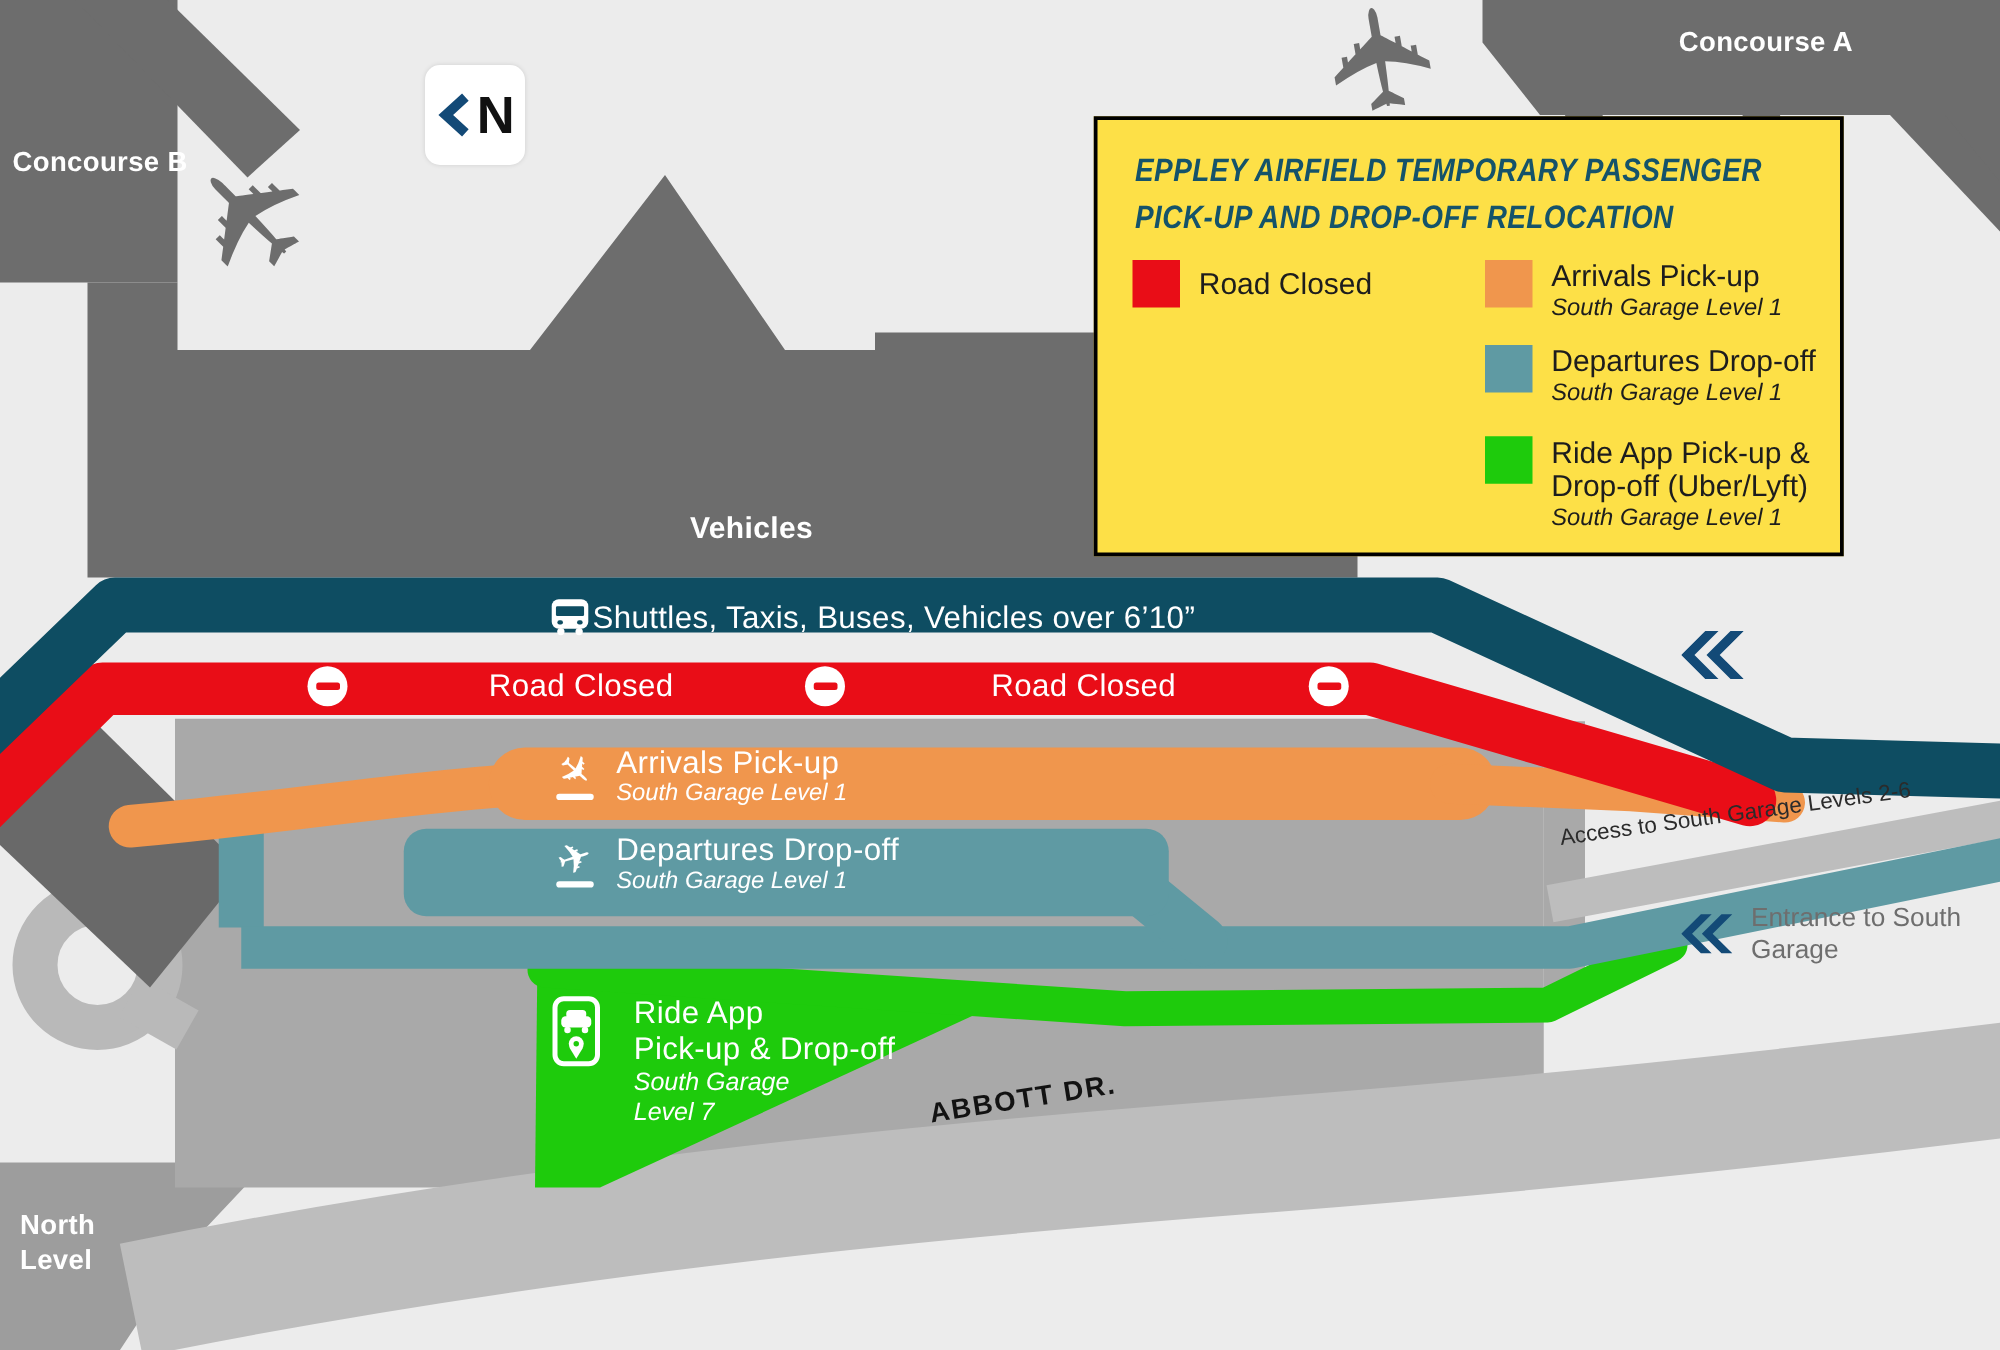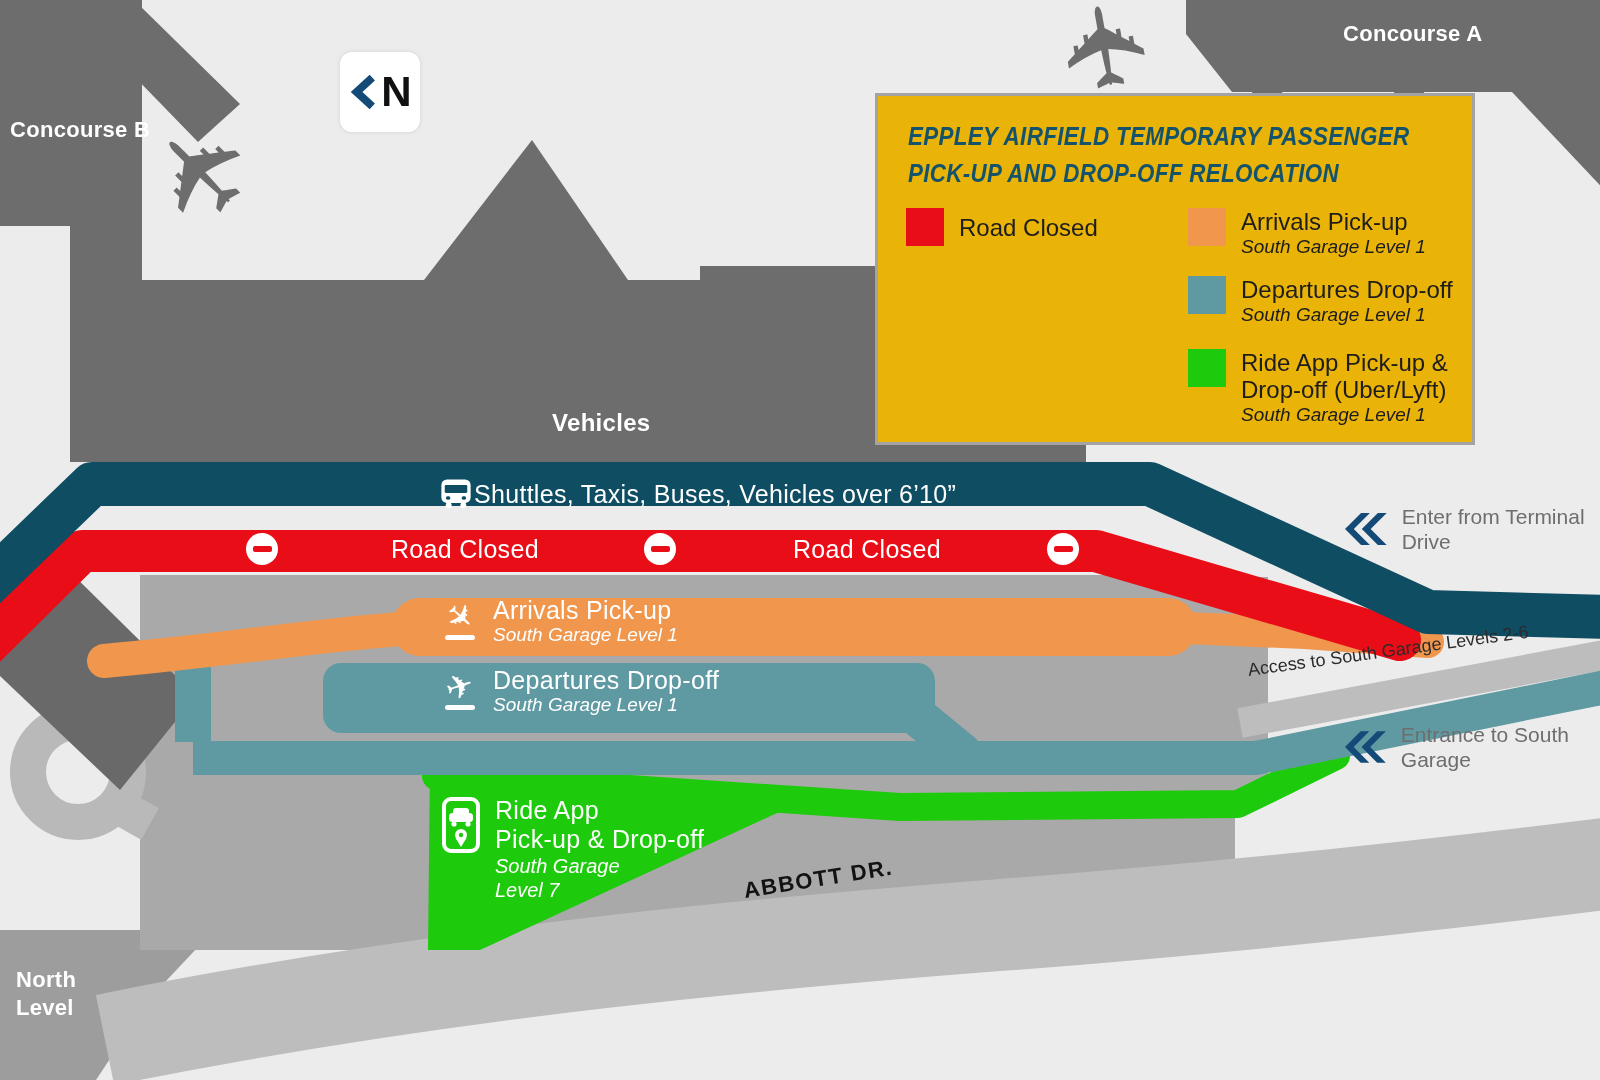--- a/index.html
+++ b/index.html
@@ -29,22 +29,22 @@
   .dir .txt{font-size:21px;line-height:25px;}
   
   .road-name{position:absolute;transform-origin:left center;white-space:nowrap;}
   .access-name{font-size:18px;color:#2b2b2b;transform:rotate(-7.8deg);}
   .abbott-name{font-size:22px;font-weight:bold;color:#121212;letter-spacing:1.5px;transform:rotate(-9deg);}
   
   .north{position:absolute;left:340px;top:52px;width:80px;height:80px;background:#fff;border-radius:12px;
          display:flex;align-items:center;justify-content:center;box-shadow:0 0 4px rgba(0,0,0,.12);}
   .north .n{font-size:42px;font-weight:bold;color:#111;margin-left:3px;}
   
-  .legend{position:absolute;left:875px;top:93px;width:600px;height:352px;background:#eab308;
-          border:3px solid #a3a3a3;box-sizing:border-box;}
+  .legend{position:absolute;left:875px;top:93px;width:600px;height:352px;background:#fde047;
+          border:3px solid #000000;box-sizing:border-box;}
   .leg-title{position:absolute;left:30px;top:22px;font-size:26px;line-height:37px;font-weight:bold;
              font-style:italic;letter-spacing:.4px;transform:scaleX(.86);transform-origin:0 0;white-space:nowrap;}
   .leg-item{position:absolute;display:flex;gap:15px;}
   .leg-swatch{width:38px;height:38px;flex:0 0 38px;}
   .leg-label{font-size:24px;line-height:27px;color:#1d1d1d;}
   .leg-sub{font-size:19px;line-height:23px;font-style:italic;color:#1d1d1d;}
 </style>
 </head>
 <body>
 
@@ -145,21 +145,21 @@
     <span class="plane-ic">
       <span class="plane-glyph" style="transform:rotate(-18deg);">✈</span>
       <span class="plane-bar"></span>
     </span>
     <span class="txt">
       <span class="bl-main">Departures Drop-off</span>
       <span class="bl-sub">South Garage Level 1</span>
     </span>
   </div>
 
-  <div class="band-label ride" style="left:441px;top:796px;gap:14px;align-items:flex-start;">
+  <div class="band-label ride" style="left:441px;top:796px;gap:26px;align-items:flex-start;">
     <svg width="40" height="58" viewBox="0 0 40 58">
       <rect x="3" y="3" width="34" height="52" rx="7" fill="none" stroke="#fff" stroke-width="4"></rect>
       <rect x="12" y="12" width="16" height="7" rx="3" fill="#fff"></rect>
       <rect x="8" y="17" width="24" height="9" rx="3.5" fill="#fff"></rect>
       <circle cx="13" cy="28" r="2.6" fill="#fff"></circle>
       <circle cx="27" cy="28" r="2.6" fill="#fff"></circle>
       <circle cx="20" cy="39" r="6" fill="#fff"></circle>
       <circle cx="20" cy="39" r="2.2" fill="#1ecb0c"></circle>
       <path d="M20 51 L14.5 42 L25.5 42 Z" fill="#fff"></path>
     </svg>
@@ -169,24 +169,20 @@
       <span class="bl-sub">South Garage</span>
       <span class="bl-sub">Level 7</span>
     </span>
   </div>
 
   <div class="dir" style="left:1345px;top:504px;">
     <svg width="50" height="40" viewBox="0 0 52 40">
       <path d="M20 0 L0 20 L20 40 L31 40 L11 20 L31 0 Z" fill="#134a77"></path>
       <path d="M41 0 L21 20 L41 40 L52 40 L32 20 L52 0 Z" fill="#134a77"></path>
     </svg>
-    <span class="txt">
-      <span>Enter from</span>
-      <span>Terminal Drive</span>
-    </span>
   </div>
   <div class="dir" style="left:1345px;top:722px;">
     <svg width="50" height="40" viewBox="0 0 52 40">
       <path d="M20 0 L0 20 L20 40 L31 40 L11 20 L31 0 Z" fill="#134a77"></path>
       <path d="M41 0 L21 20 L41 40 L52 40 L32 20 L52 0 Z" fill="#134a77"></path>
     </svg>
     <span class="txt">
       <span>Entrance to</span>
       <span>South Garage</span>
     </span>

